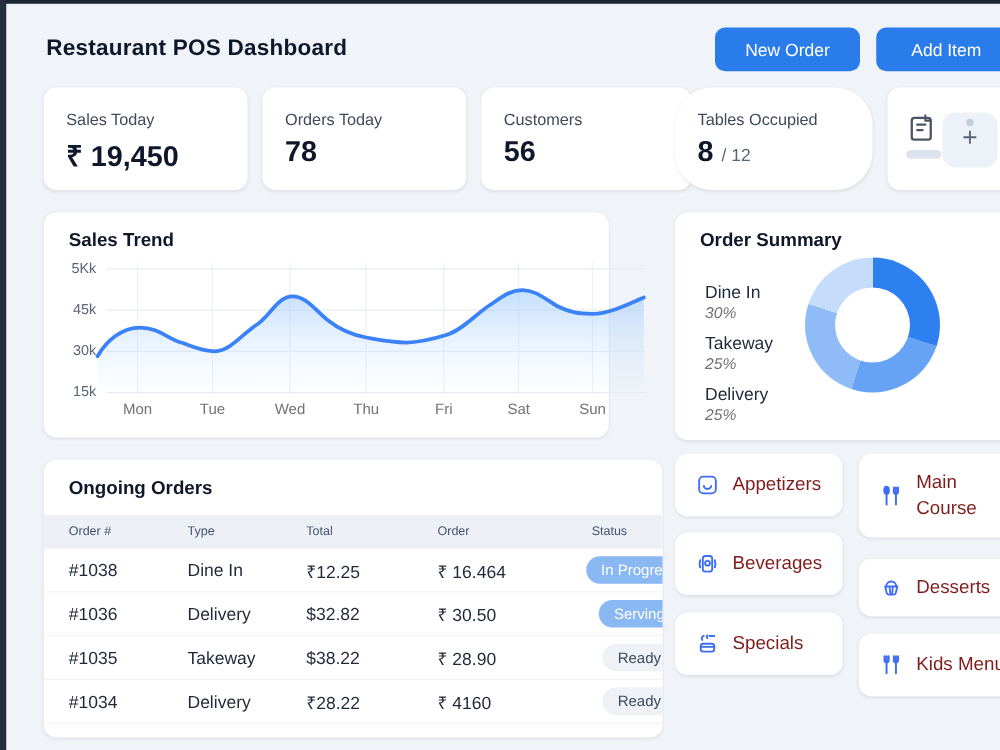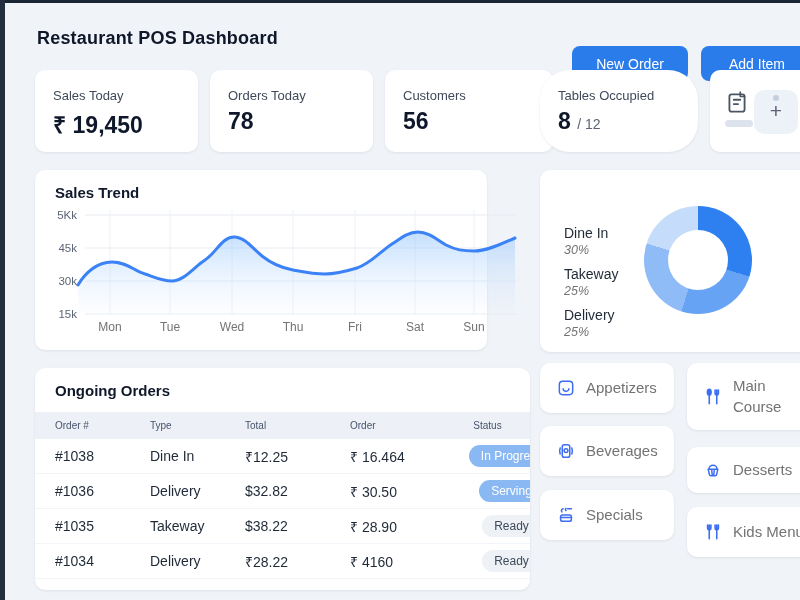--- a/index.html
+++ b/index.html
@@ -13,21 +13,21 @@
   }
   .edge-left { position:absolute; left:0; top:0; width:5px; height:600px; background:#232e3e; z-index:50; }
   .edge-top  { position:absolute; left:0; top:0; width:800px; height:3px; background:#1b2534; z-index:50; }
 
   .card { position:absolute; background:#fff; border-radius:10px; box-shadow:0 1px 3px rgba(16,24,40,.08); }
 
   
   .page-title { position:absolute; left:37px; top:28px; font-size:18px; font-weight:700; color:#0f172a; letter-spacing:.2px; }
   .btn { position:absolute; top:22px; height:35px; border:none; border-radius:8px;
          background:#2b7ceb; color:#fff; font-size:14px; font-weight:500; cursor:pointer;
-         font-family:"Liberation Sans", sans-serif;margin-top:24px; }
+         font-family:"Liberation Sans", sans-serif; }
   .btn-new { left:572px; width:116px; }
   .btn-add { left:701px; width:112px; }
 
   
   .stat { top:70px; height:82px; padding:18px 0 0 18px; }
   .stat .lbl { font-size:13px; color:#3f4a5a; margin-bottom:5px; }
   .stat .val { font-size:23px; font-weight:700; color:#0f172a; }
   .stat .suffix { font-size:14px; font-weight:400; color:#5b6575; }
 
   
@@ -60,21 +60,21 @@
   .thead { position:absolute; left:0; top:44px; width:495px; height:27px; background:#edf1f7; font-size:10px; color:#47536a; }
   .tbody { position:absolute; left:0; top:71px; width:543px; }
   .tbody .trow { height:35px; border-bottom:1px solid #f1f5f9; font-size:14px; color:#1f2937; }
   .status-cell { display:flex; justify-content:center; }
   .badge { font-size:12px; padding:4px 12px; border-radius:13px; }
   .badge.blue { background:#8ab8f3; color:#fff; }
   .badge.gray { background:#eef1f6; color:#3f4a5a; }
 
   
   .cat { display:flex; align-items:center; gap:10px; padding:0 0 0 16px; cursor:pointer; }
-  .cat .cat-label { font-size:15px; font-weight:500; color:#737373; line-height:1.35; }
+  .cat .cat-label { font-size:15px; font-weight:500; color:#7f1d1d; line-height:1.35; }
   .icon20 { flex:0 0 auto; width:20px; height:20px; }
 </style>
 </head>
 <body>
 
 <div class="edge-top"></div>
 <div class="edge-left"></div>
 
 <div class="page-title">Restaurant POS Dashboard</div>
 <button class="btn btn-new">New Order</button>
@@ -149,20 +149,21 @@
   <span class="xtick" style="left:53px;">Mon</span>
   <span class="xtick" style="left:113px;">Tue</span>
   <span class="xtick" style="left:175px;">Wed</span>
   <span class="xtick" style="left:236px;">Thu</span>
   <span class="xtick" style="left:298px;">Fri</span>
   <span class="xtick" style="left:358px;">Sat</span>
   <span class="xtick" style="left:417px;">Sun</span>
 </div>
 
 <div class="card summary">
+  <div class="sec-title">Order Summary</div>
   <div class="legend">
     <div class="li-label">Dine In</div>
     <div class="li-pct">30%</div>
     <div class="li-label">Takeway</div>
     <div class="li-pct">25%</div>
     <div class="li-label">Delivery</div>
     <div class="li-pct">25%</div>
   </div>
   <div class="donut">
     <div class="hole"></div>

